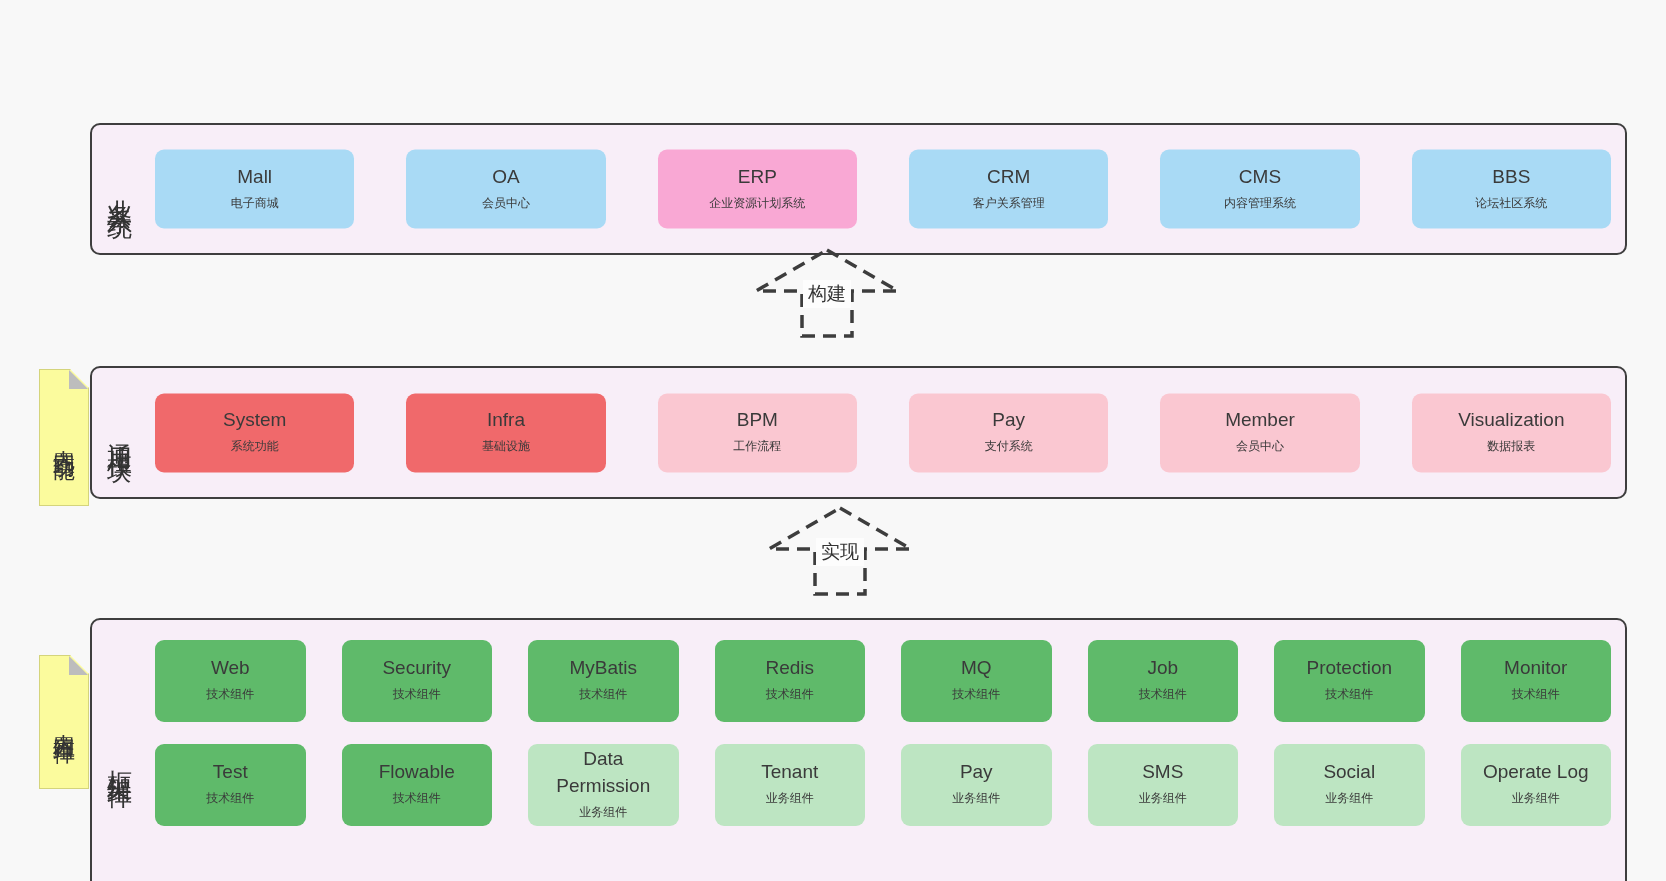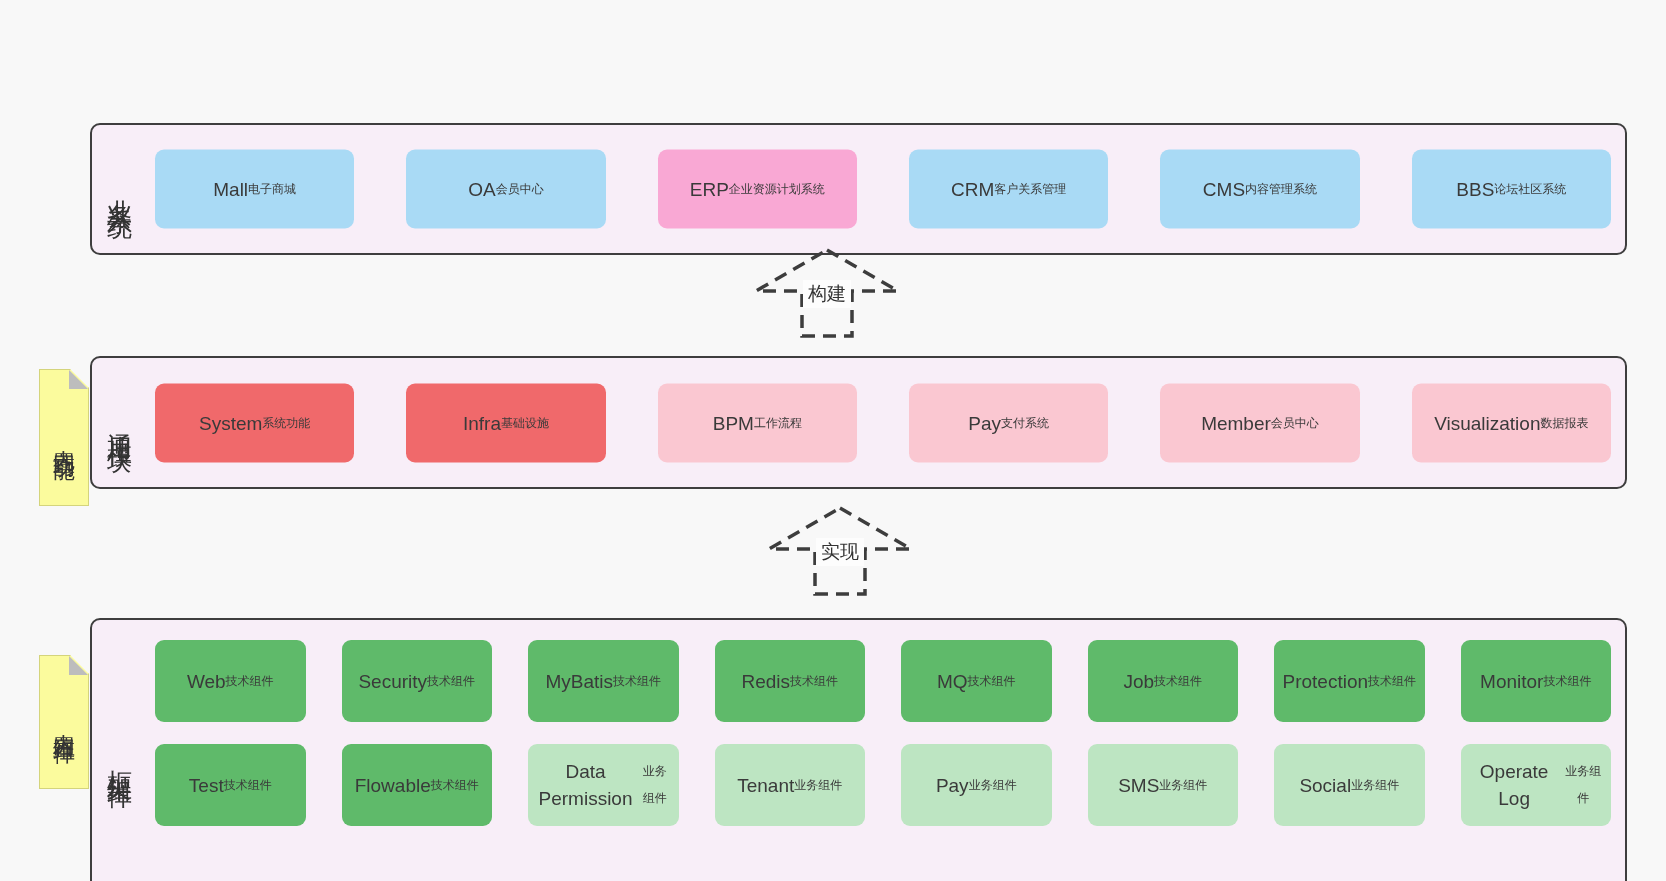--- a/index.html
+++ b/index.html
@@ -10,39 +10,39 @@
     color:#3a3a3a;
   }
 
   
   .panel {
     position:absolute; left:90px; width:1537px;
     background:#f8eef8; border:2.5px solid #3e3e3e; border-radius:10px;
     box-sizing:border-box;
   }
   #panel-business  { top:123px; height:132px; }
-  #panel-modules   { top:356px; height:133px; }
+  #panel-modules   { top:366px; height:133px; }
   #panel-framework { top:618px; height:284px; }
 
   .panel-label {
     position:absolute; left:12px; top:50%; transform:translateY(-50%);
     writing-mode:vertical-rl; text-orientation:upright;
     font-size:25px; letter-spacing:5px; color:#333; white-space:nowrap;
   }
 
   
   .box-row { position:absolute; left:63px; right:14px; display:flex; }
   .row-6 { gap:52px; top:50%; transform:translateY(-50%); height:79px; }
   .row-8 { gap:36px; height:82px; }
   #fw-row-1 { top:20px; }
   #fw-row-2 { top:124px; }
 
   .box {
     flex:1; border-radius:9px;
-    display:flex; flex-direction:row; align-items:center; justify-content:center;
+    display:flex; flex-direction:column; align-items:center; justify-content:center;
     text-align:center; line-height:27px; padding:2px 6px; box-sizing:border-box;
   }
   .box-name { font-size:19px; }
   .box-desc { font-size:12px; }
 
   
   .note {
     position:absolute; left:39px; width:50px;
     background:#fbfb9d; border:1px solid #d4d47c; box-sizing:border-box;
     display:flex; align-items:center; justify-content:center;

